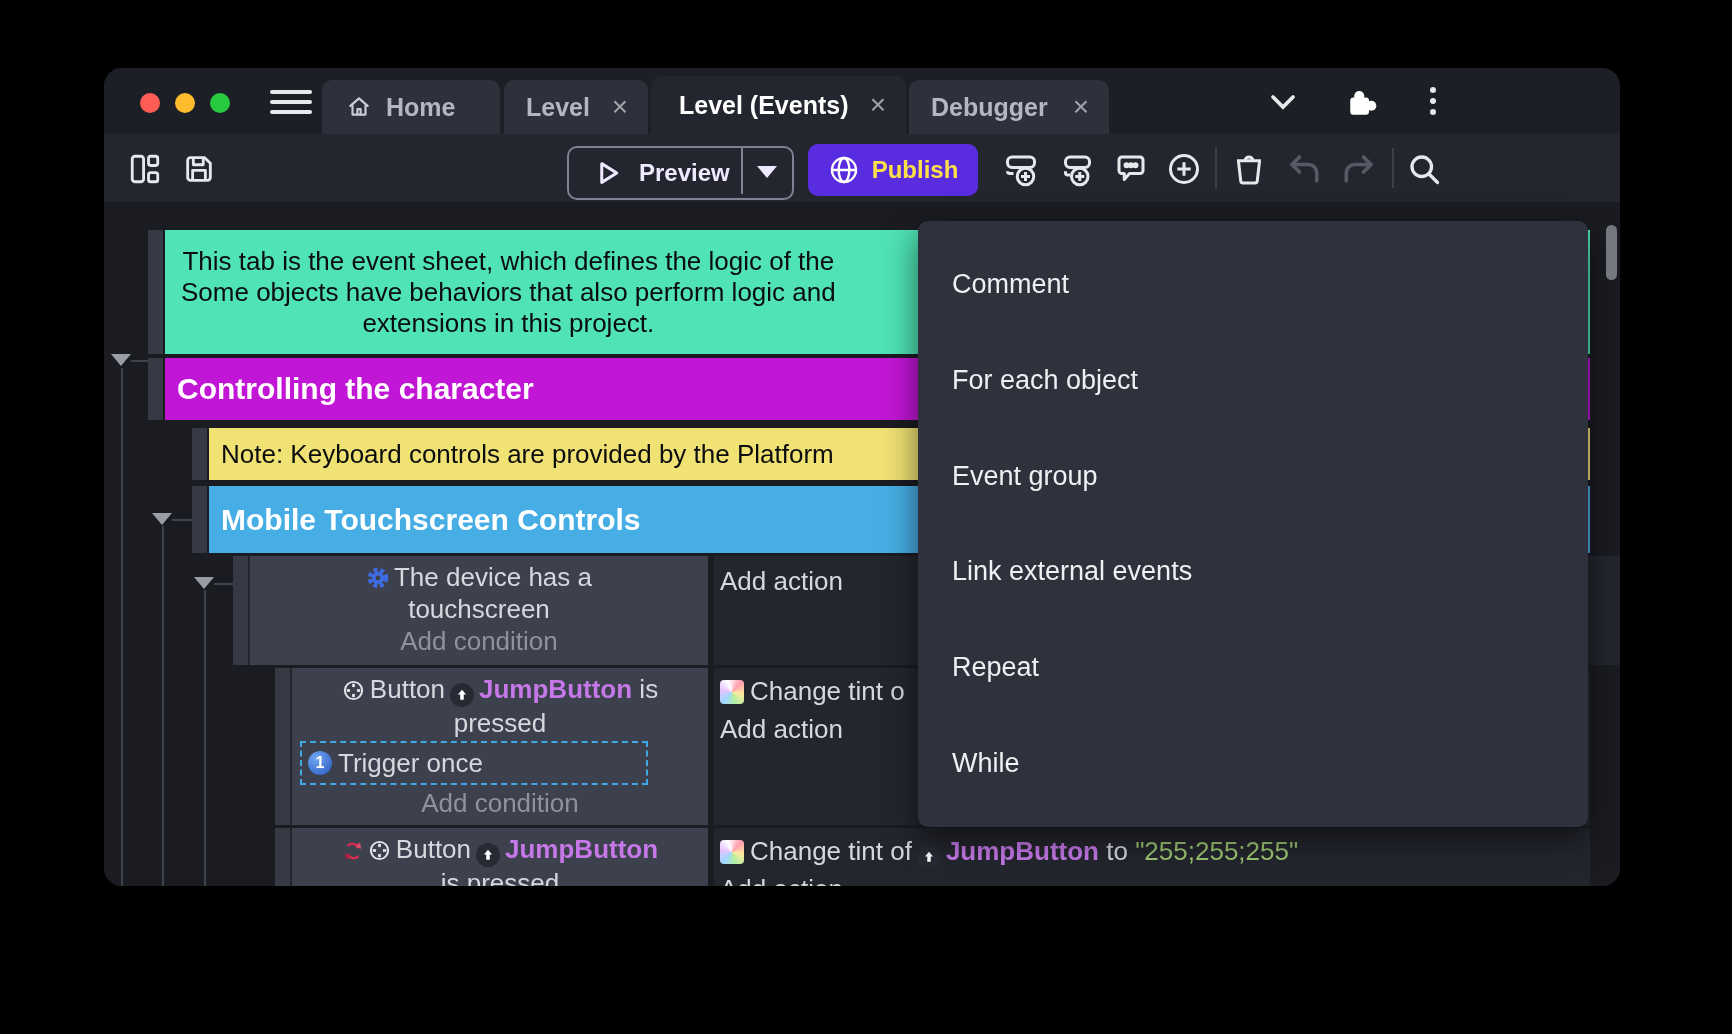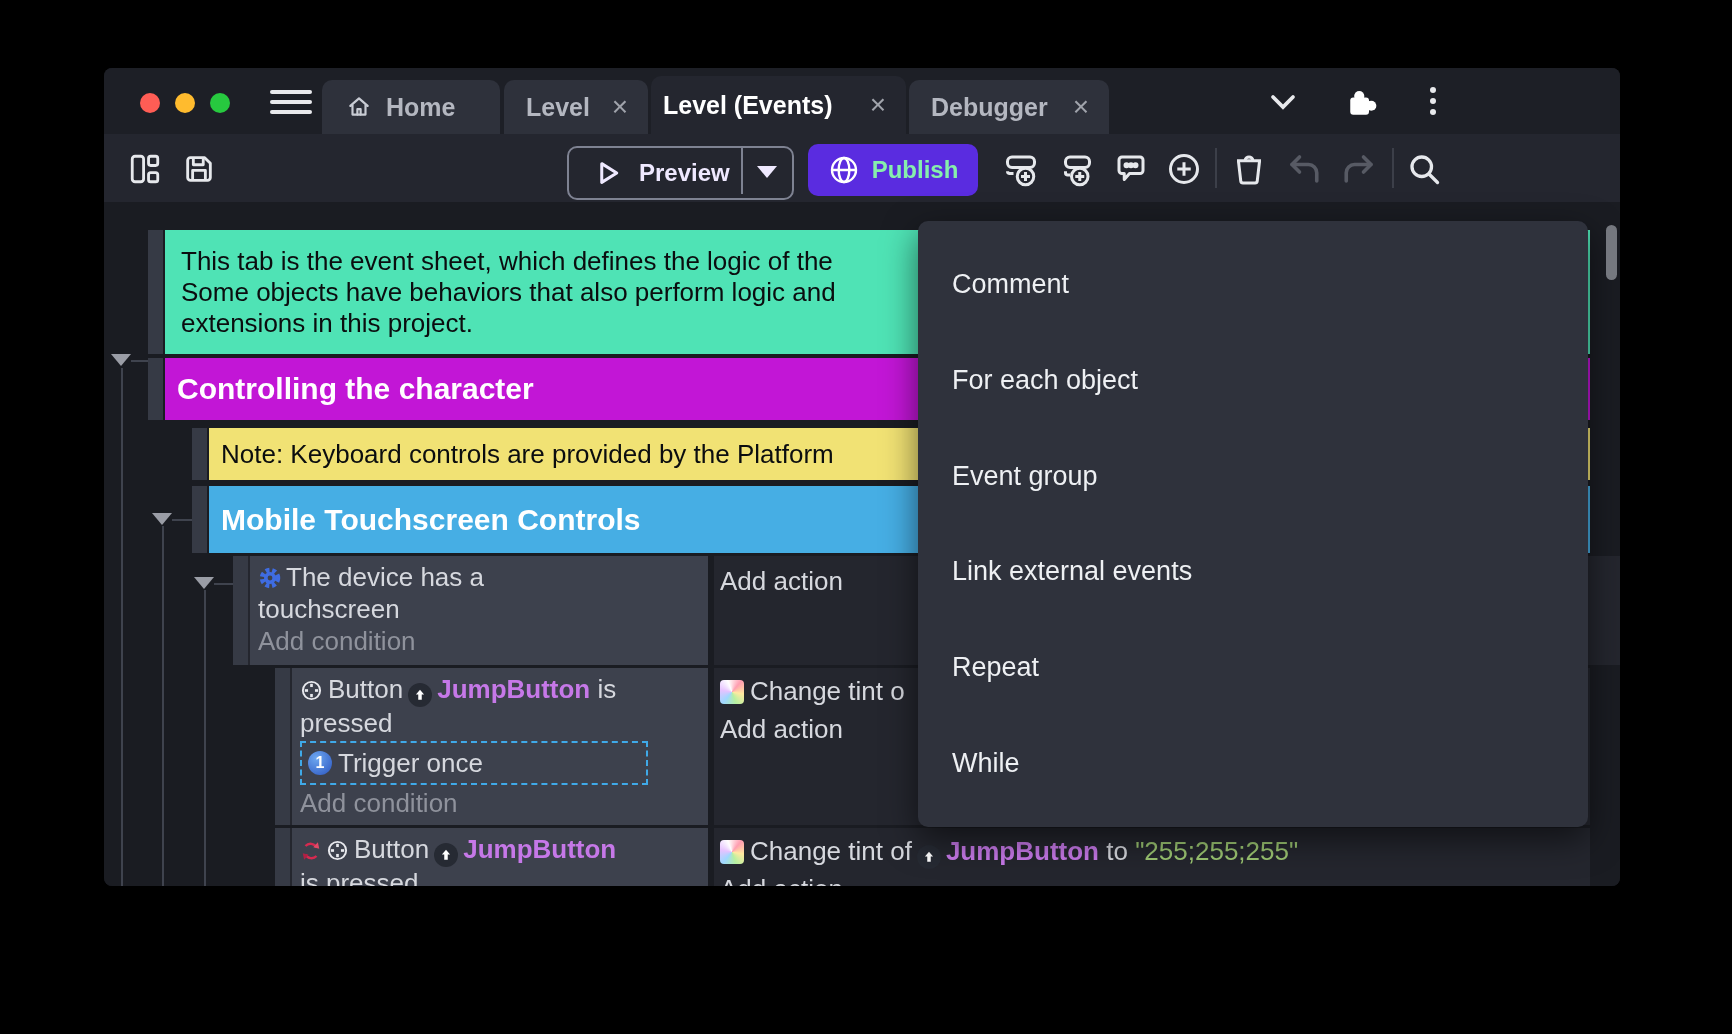--- a/index.html
+++ b/index.html
@@ -1,35 +1,35 @@
 <!DOCTYPE html>
 <html><head>
 <meta charset="utf-8">
 <style>
   html,body{margin:0;padding:0;background:#000;width:1732px;height:1034px;overflow:hidden;
     font-family:"Liberation Sans", sans-serif;}
   .abs{position:absolute;}
-  #window{left:104px;top:68px;width:1516px;height:818px;background:#1a1c22;border-radius:8px;
-    overflow:hidden;box-shadow:0 24px 70px rgba(0,0,0,.65);}
+  #window{left:104px;top:68px;width:1516px;height:818px;background:#1a1c22;border-radius:18px;
+    overflow:hidden;box-shadow:0 24px 70px rgba(0,0,0,.65);text-align:center;}
   
   #titlebar{left:0;top:0;width:1516px;height:66px;background:#1d1f26;}
   .light{width:20px;height:20px;border-radius:50%;top:25px;}
   .hbar{width:42px;height:4px;border-radius:2px;background:#e8e9ec;left:0;}
   .tab{top:12px;height:54px;border-radius:10px 10px 0 0;background:#2e313b;display:flex;align-items:center;
     color:#b4b7c0;font-size:25px;}
   .tab.active{top:8px;height:58px;background:#24262f;color:#ffffff;}
   .tab .lbl{font-weight:600;}
   .tab .x{margin-left:auto;margin-right:20px;color:#a0a3ab;font-size:28px;line-height:28px;}
   
   #toolbar{left:0;top:66px;width:1516px;height:68px;background:#24262f;}
   .tbtn{display:flex;align-items:center;justify-content:center;}
   #previewBtn{left:463px;top:12px;width:223px;height:50px;border:2px solid #7e8292;border-radius:10px;
     display:flex;align-items:center;color:#efe9ff;}
   #publishBtn{left:704px;top:10px;width:170px;height:52px;background:#5a2ce0;border-radius:10px;
-    display:flex;align-items:center;justify-content:center;color:#86efac;}
+    display:flex;align-items:center;justify-content:center;color:#fde047;}
   .tsep{top:14px;width:2px;height:40px;background:#3c3f49;}
   
   #sheet{left:0;top:134px;width:1516px;height:684px;background:#1a1c22;}
   .gutter{width:15px;background:#363a45;}
   .block{color:#0b0d0f;font-size:26px;display:flex;align-items:center;padding-left:12px;box-sizing:border-box;}
   .treeline{background:#3f434e;}
   .tri{width:0;height:0;border-left:10px solid transparent;border-right:10px solid transparent;
     border-top:12px solid #9a9da6;}
   .rowbg{background:#24262e;}
   .cond{background:#3d414d;color:#d6d8de;font-size:26px;line-height:32px;box-sizing:border-box;
@@ -79,21 +79,21 @@
       </span>
       <span class="lbl" style="margin-left:14px;">Home</span>
     </div>
 
     <div class="abs tab" style="left:400px;width:144px;">
       <span class="lbl" style="margin-left:22px;">Level</span>
       <span class="x">×</span>
     </div>
 
     <div class="abs tab active" style="left:547px;width:255px;">
-      <span class="lbl" style="margin-left:12px;">Level (Events)</span>
+      <span class="lbl" style="margin-left:28px;">Level (Events)</span>
       <span class="x">×</span>
     </div>
 
     <div class="abs tab" style="left:805px;width:200px;">
       <span class="lbl" style="margin-left:22px;">Debugger</span>
       <span class="x">×</span>
     </div>
 
     <div class="abs" style="left:1164px;top:24px;">
       <svg width="30" height="20" viewBox="0 0 24 16" fill="none" stroke="#e8e9ec" stroke-width="3" stroke-linecap="round">

